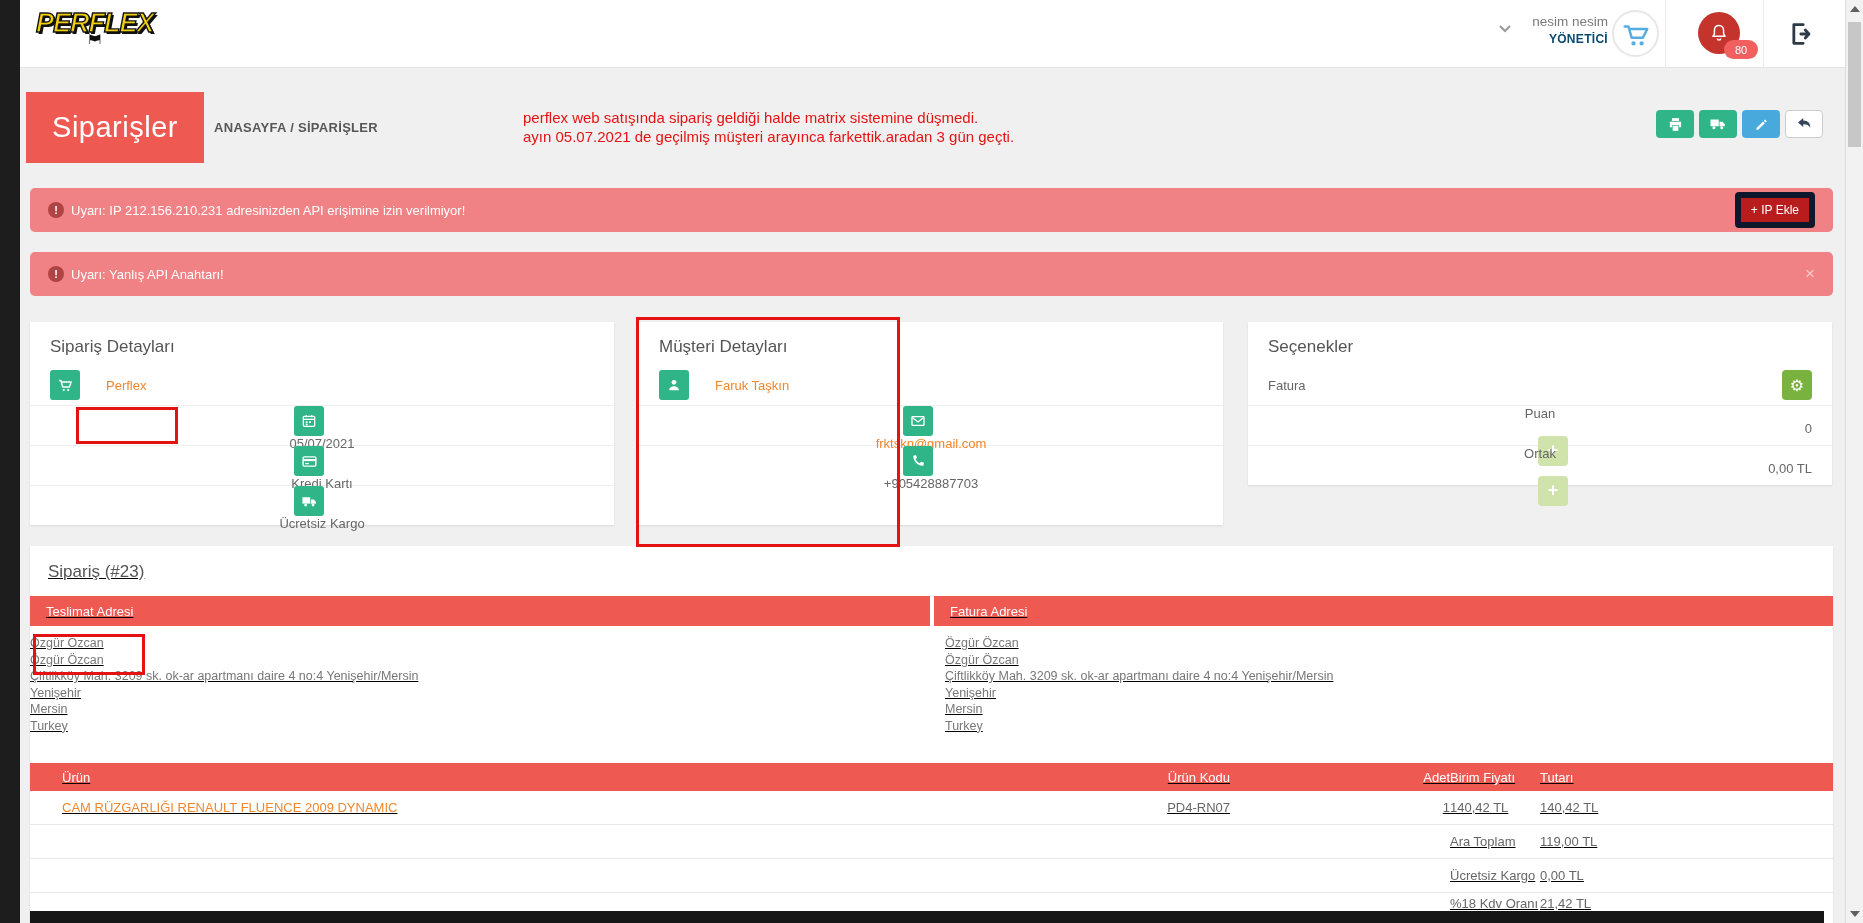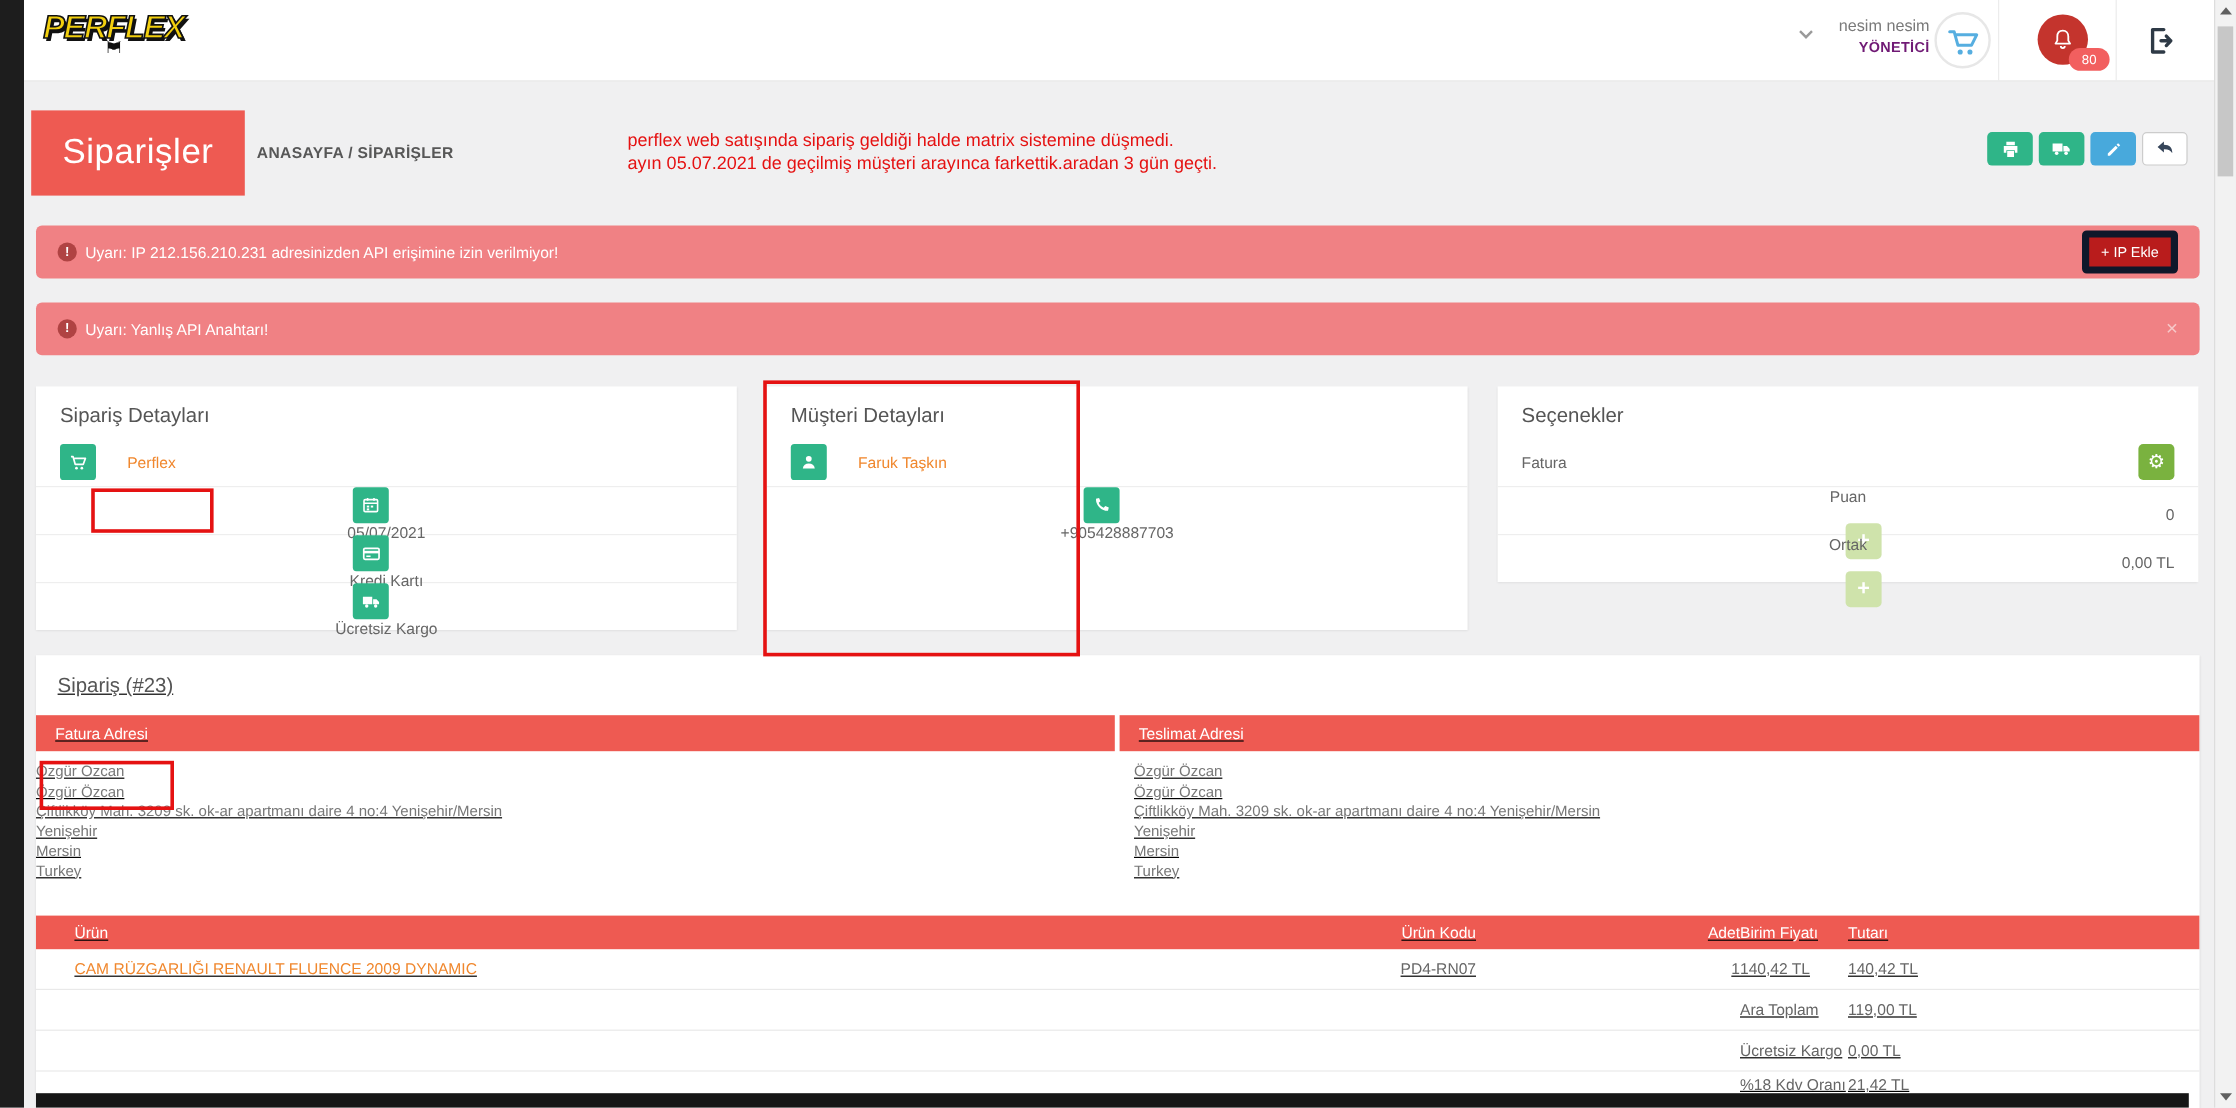--- a/index.html
+++ b/index.html
@@ -12,21 +12,21 @@
   #topbar { left:20px; top:0; right:18px; height:68px; background:#fff;
     border-bottom:1px solid #e3e3e3; z-index:3; }
   #logo { left:16px; top:8px; text-align:center; cursor:pointer; }
   #logo .wordmark { font-size:27px; font-weight:bold; font-style:italic; letter-spacing:-1px;
     color:#f2cf0e; -webkit-text-stroke:1.4px #111; text-shadow:2px 2px 0 #111; }
   #logo .flags { margin-top:-7px; font-size:13px; color:#111; letter-spacing:-4px; }
   #logo .flags .f2 { display:inline-block; transform:scaleX(-1); }
   .chev { left:1478px; top:24px; color:#9a9a9a; }
   #usertext { right:237px; top:14px; text-align:right; cursor:pointer; }
   #usertext .name { font-size:13.5px; color:#7a7a7a; }
-  #usertext .role { font-size:12px; font-weight:bold; color:#701a75; margin-top:3px; letter-spacing:.3px; }
+  #usertext .role { font-size:12px; font-weight:bold; color:#0c4a6e; margin-top:3px; letter-spacing:.3px; }
   #avatar { left:1592px; top:10px; width:47px; height:47px; border-radius:50%;
     background:#fff; border:2px solid #e7e7e7; display:flex; align-items:center; justify-content:center; }
   .vsep { top:0; width:1px; height:68px; background:#ececec; }
   #bellbtn { left:1678px; top:12px; width:42px; height:42px; border-radius:50%;
     background:#c4342d; display:flex; align-items:center; justify-content:center; cursor:pointer; }
   #bellbadge { left:1704px; top:40px; min-width:34px; height:19px; border-radius:10px;
     background:#f25f5f; color:#fff; font-size:11px; display:flex; align-items:center;
     justify-content:center; padding:0 6px; }
   #logoutbtn { left:1768px; top:20px; cursor:pointer; }
 
@@ -273,20 +273,29 @@
       <svg width="16" height="16" viewBox="0 0 24 24">
           <circle cx="12" cy="8" r="3.6" fill="#fff"></circle>
           <path d="M4.5 20c.5-4 3.5-6 7.5-6s7 2 7.5 6z" fill="#fff"></path>
         </svg>
     </span>
     <span class="olink">Faruk Taşkın</span>
   </div>
   <div class="prow">
     <span class="sqicon">
       <svg width="16" height="16" viewBox="0 0 24 24">
+          <rect x="3" y="5.5" width="18" height="13" rx="1" fill="none" stroke="#fff" stroke-width="2"></rect>
+          <polyline points="4,7 12,13.5 20,7" fill="none" stroke="#fff" stroke-width="2"></polyline>
+        </svg>
+    </span>
+    <span class="olink">frktskn@gmail.com</span>
+  </div>
+  <div class="prow">
+    <span class="sqicon">
+      <svg width="16" height="16" viewBox="0 0 24 24">
           <path d="M5 4c-.6 8 7 15.6 15 15l1-4.2-4.4-1.8-2 2.2c-3-1.2-5-3.2-6.2-6.2l2.2-2L8.8 3z" fill="#fff"></path>
         </svg>
     </span>
     <span>+905428887703</span>
   </div>
 </div>
 
 <div class="abs panel" id="panel3">
   <div class="ptitle">Seçenekler</div>
   <div class="prow">
@@ -309,22 +318,22 @@
     <button class="rbtn plus">
         <span>+</span>
       </button>
   </div>
 </div>
 
 <div id="ordercard">
   <div id="ordertitle">Sipariş (#23)</div>
 
   <div class="addrbars">
+    <div class="addrbar right">Teslimat Adresi</div>
     <div class="addrbar left">Fatura Adresi</div>
-    <div class="addrbar right">Teslimat Adresi</div>
   </div>
 
   <div class="addrcols">
     <div class="addr left">
       <div>Ozgür Ozcan</div>
       <div>Özgür Özcan</div>
       <div>Çiftlikköy Mah. 3209 sk. ok-ar apartmanı daire 4 no:4 Yenişehir/Mersin</div>
       <div>Yenişehir</div>
       <div>Mersin</div>
       <div>Turkey</div>

